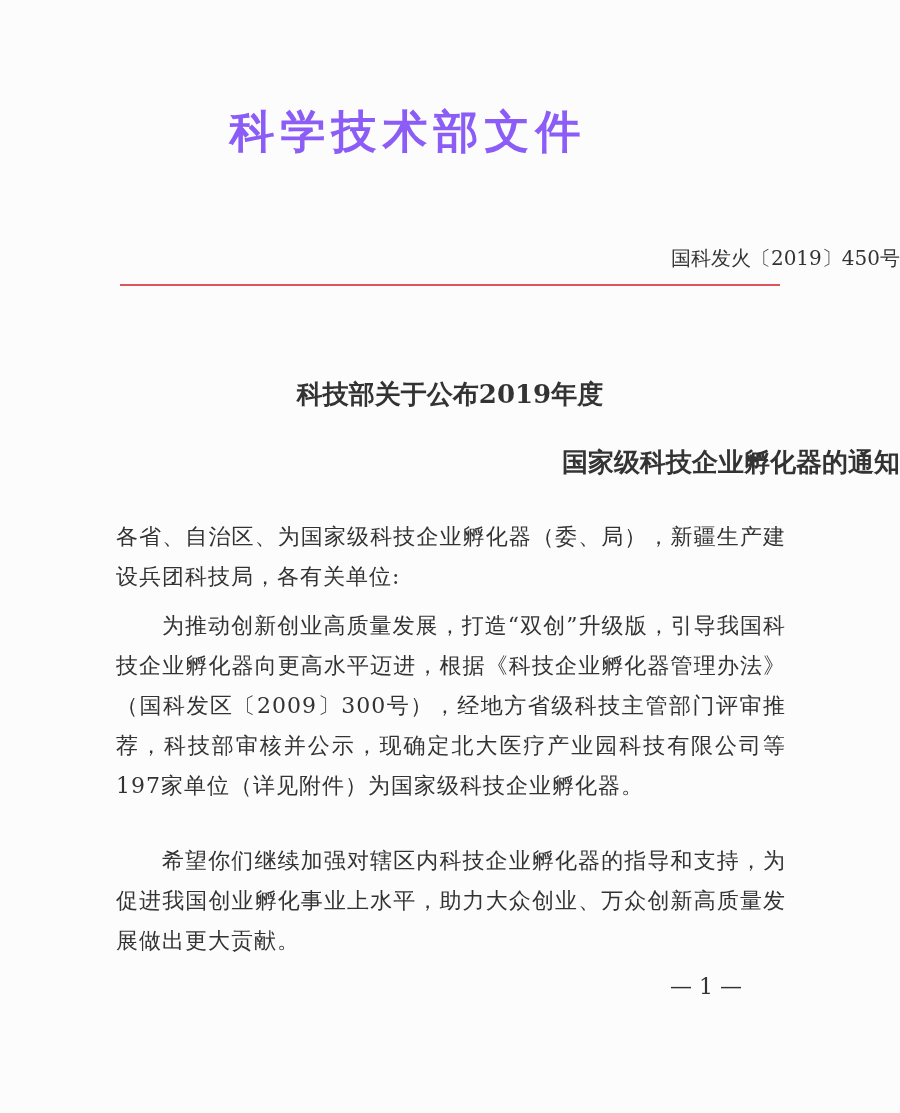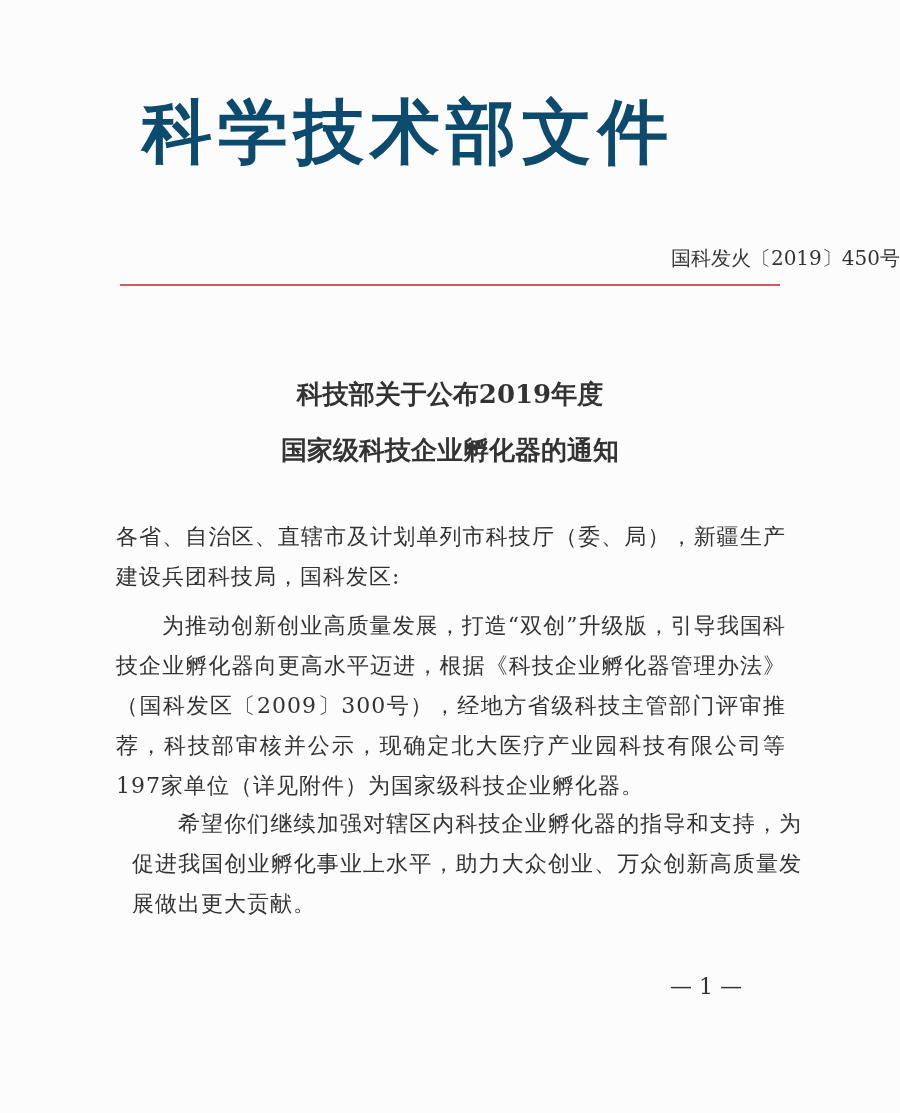--- a/index.html
+++ b/index.html
@@ -3,60 +3,60 @@
 <meta charset="utf-8">
 <style>
   html, body { margin:0; padding:0; }
   body {
     width:900px; height:1113px; background:#fbfbfb; position:relative; overflow:hidden;
     font-family: "DejaVu Serif", "Liberation Serif", serif; color:#2b2b2b;
   }
   .page { position:absolute; inset:0; background:#fcfcfc; }
   .doc-header {
     position:absolute; top:92px; left:0; width:816px; text-align:center;
-    color:#0c4a6e; font-family: "DejaVu Sans", "Liberation Sans", sans-serif;
-    font-weight:bold; font-size:70px; letter-spacing:6px; line-height:80px;
+    color:#8b5cf6; font-family: "DejaVu Sans", "Liberation Sans", sans-serif;
+    font-weight:bold; font-size:45px; letter-spacing:6px; line-height:80px;
   }
   .doc-number {
     position:absolute; top:244px; left:0; width:900px; text-align:right;
     font-size:20px; color:#333; line-height:28px;
   }
   .red-rule {
     position:absolute; top:284px; left:120px; width:660px; height:2px; background:#d9575b;
   }
   .title {
     position:absolute; left:0; width:900px; text-align:center;
     font-weight:bold; font-size:26px; color:#333; line-height:44px;
     font-family: "DejaVu Serif", "Liberation Serif", serif;
   }
   .title.l1 { top:372px; }
-  .title.l2 { top:428px; }
+  .title.l2 { top:440px;text-align:right; }
   .body-text {
     position:absolute; left:116px; width:670px;
     font-size:22px; line-height:40px; color:#333; letter-spacing:1px;
     text-align:justify;
   }
   .indent { text-indent:46px; }
   .addressee { top:517px; }
   .para1 { top:606px; }
-  .para2 { top:804px;margin-left:16px; }
+  .para2 { top:841px; }
   .page-num {
     position:absolute; top:974px; left:670px; width:120px; text-align:left;
     font-size:22px; color:#333;
   }
 </style>
 </head>
 <body>
 
 <div class="page">
   <div class="doc-header">科学技术部文件</div>
   <div class="doc-number">国科发火〔2019〕450号</div>
   <div class="red-rule"></div>
 
   <div class="title l1">科技部关于公布2019年度</div>
   <div class="title l2">国家级科技企业孵化器的通知</div>
 
-  <div class="body-text addressee">各省、自治区、直辖市及计划单列市科技厅（委、局），新疆生产建设兵团科技局，国科发区:</div>
+  <div class="body-text addressee">各省、自治区、为国家级科技企业孵化器（委、局），新疆生产建设兵团科技局，各有关单位:</div>
   <div class="body-text para1 indent">为推动创新创业高质量发展，打造“双创”升级版，引导我国科技企业孵化器向更高水平迈进，根据《科技企业孵化器管理办法》（国科发区〔2009〕300号），经地方省级科技主管部门评审推荐，科技部审核并公示，现确定北大医疗产业园科技有限公司等197家单位（详见附件）为国家级科技企业孵化器。</div>
   <div class="body-text para2 indent">希望你们继续加强对辖区内科技企业孵化器的指导和支持，为促进我国创业孵化事业上水平，助力大众创业、万众创新高质量发展做出更大贡献。</div>
 
   <div class="page-num">— 1 —</div>
 </div>
 
 </body></html>

